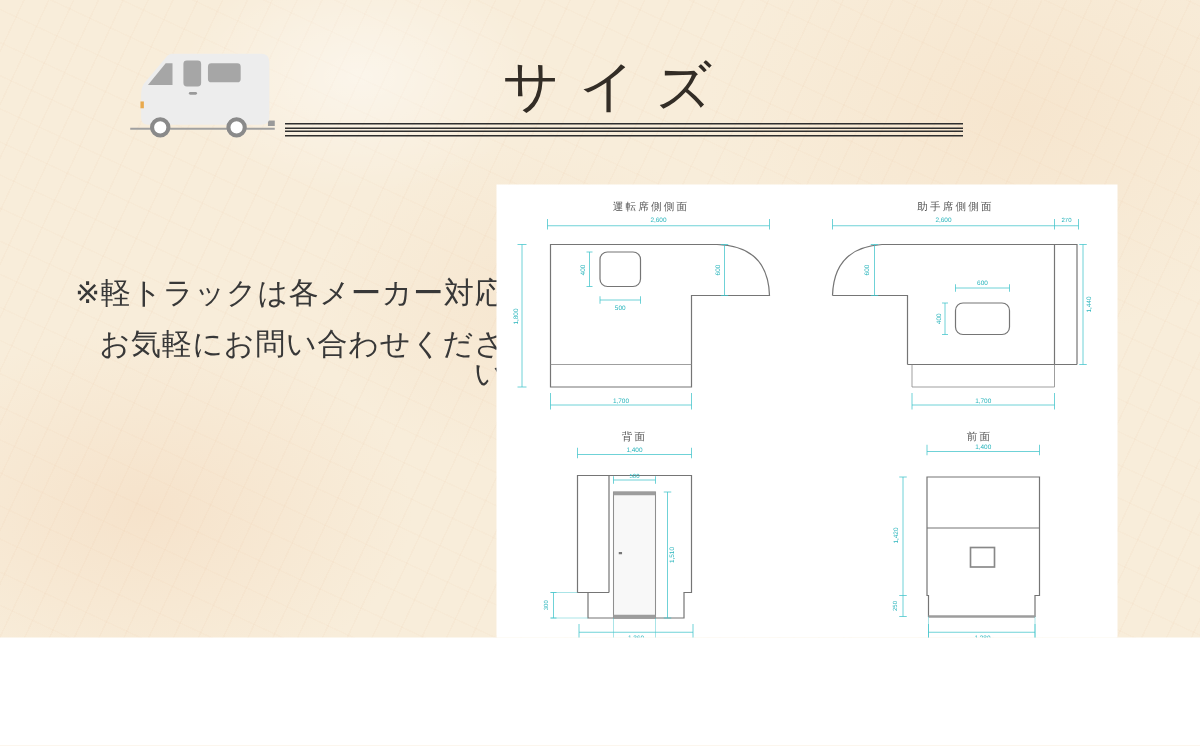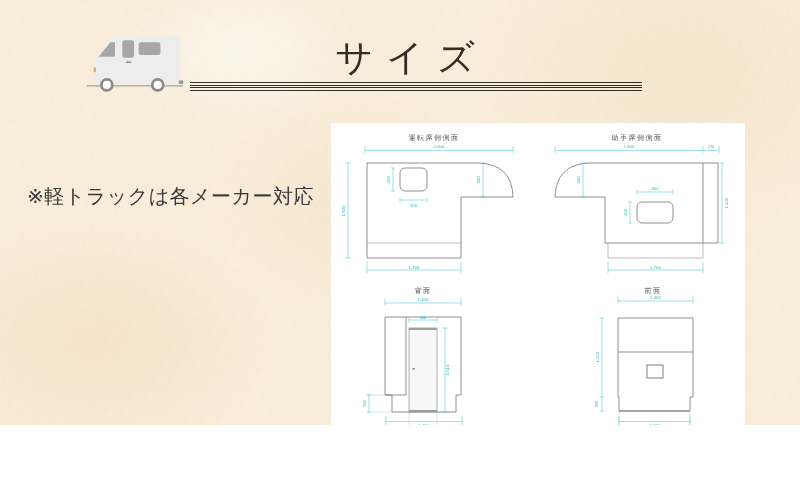--- a/index.html
+++ b/index.html
@@ -22,21 +22,21 @@
     font-family:"Liberation Serif","DejaVu Serif",serif;
     font-size:37px;font-weight:500;color:#332d26;letter-spacing:13px;text-indent:13px;
   }
   .rule-lines{position:absolute;left:190px;top:82px;width:452px;}
   .rule-lines .rl{height:1px;background:#2f2f2f;margin-bottom:1.5px;}
   .rule-lines .rl:last-child{margin-bottom:0;margin-top:.5px;}
   .note{
     position:absolute;left:27px;top:186px;width:310px;
     font-size:20px;font-weight:500;color:#383838;letter-spacing:.5px;line-height:1.0;
   }
-  .note p{margin:0;}
+  .note p{margin:0;text-align:right;}
   .note p.second{margin-top:14px;padding-left:22px;}
   .panel{position:absolute;left:331px;top:123px;width:414px;height:320px;background:#ffffff;}
   .panel svg{position:absolute;left:0;top:0;}
   
   .out{stroke:#757575;stroke-width:.8;fill:none;stroke-linejoin:miter;}
   .out-thin{stroke:#8a8a8a;stroke-width:.55;fill:none;}
   .thickgray{stroke:#9d9d9d;stroke-width:2.2;fill:none;}
   .dim{stroke:#3fc3c9;stroke-width:.5;fill:none;}
   .dimext{stroke:#3fc3c9;stroke-width:.35;fill:none;opacity:.85;}
   .dimtext{fill:#2ab5bc;font-size:4.3px;font-family:"Liberation Sans",sans-serif;}
@@ -67,20 +67,21 @@
 
   <div class="rule-lines">
     <div class="rl"></div>
     <div class="rl"></div>
     <div class="rl"></div>
     <div class="rl"></div>
   </div>
 
   <div class="note">
     <p>※軽トラックは各メーカー対応</p>
+    <p class="second">お気軽にお問い合わせください</p>
   </div>
 
   <div class="panel">
     <svg width="414" height="320" viewBox="0 0 414 320">
 
       <g>
         <text class="dtitle" x="103" y="17" text-anchor="middle">運転席側側面</text>
         <path class="dim" d="M34,23 V30 M34,27.5 H182 M182,23 V30"></path>
         <text class="dimtext" x="108" y="25" text-anchor="middle">2,600</text>
         <path class="dim" d="M14,40 H20 M17,40 V135 M14,135 H20"></path>

